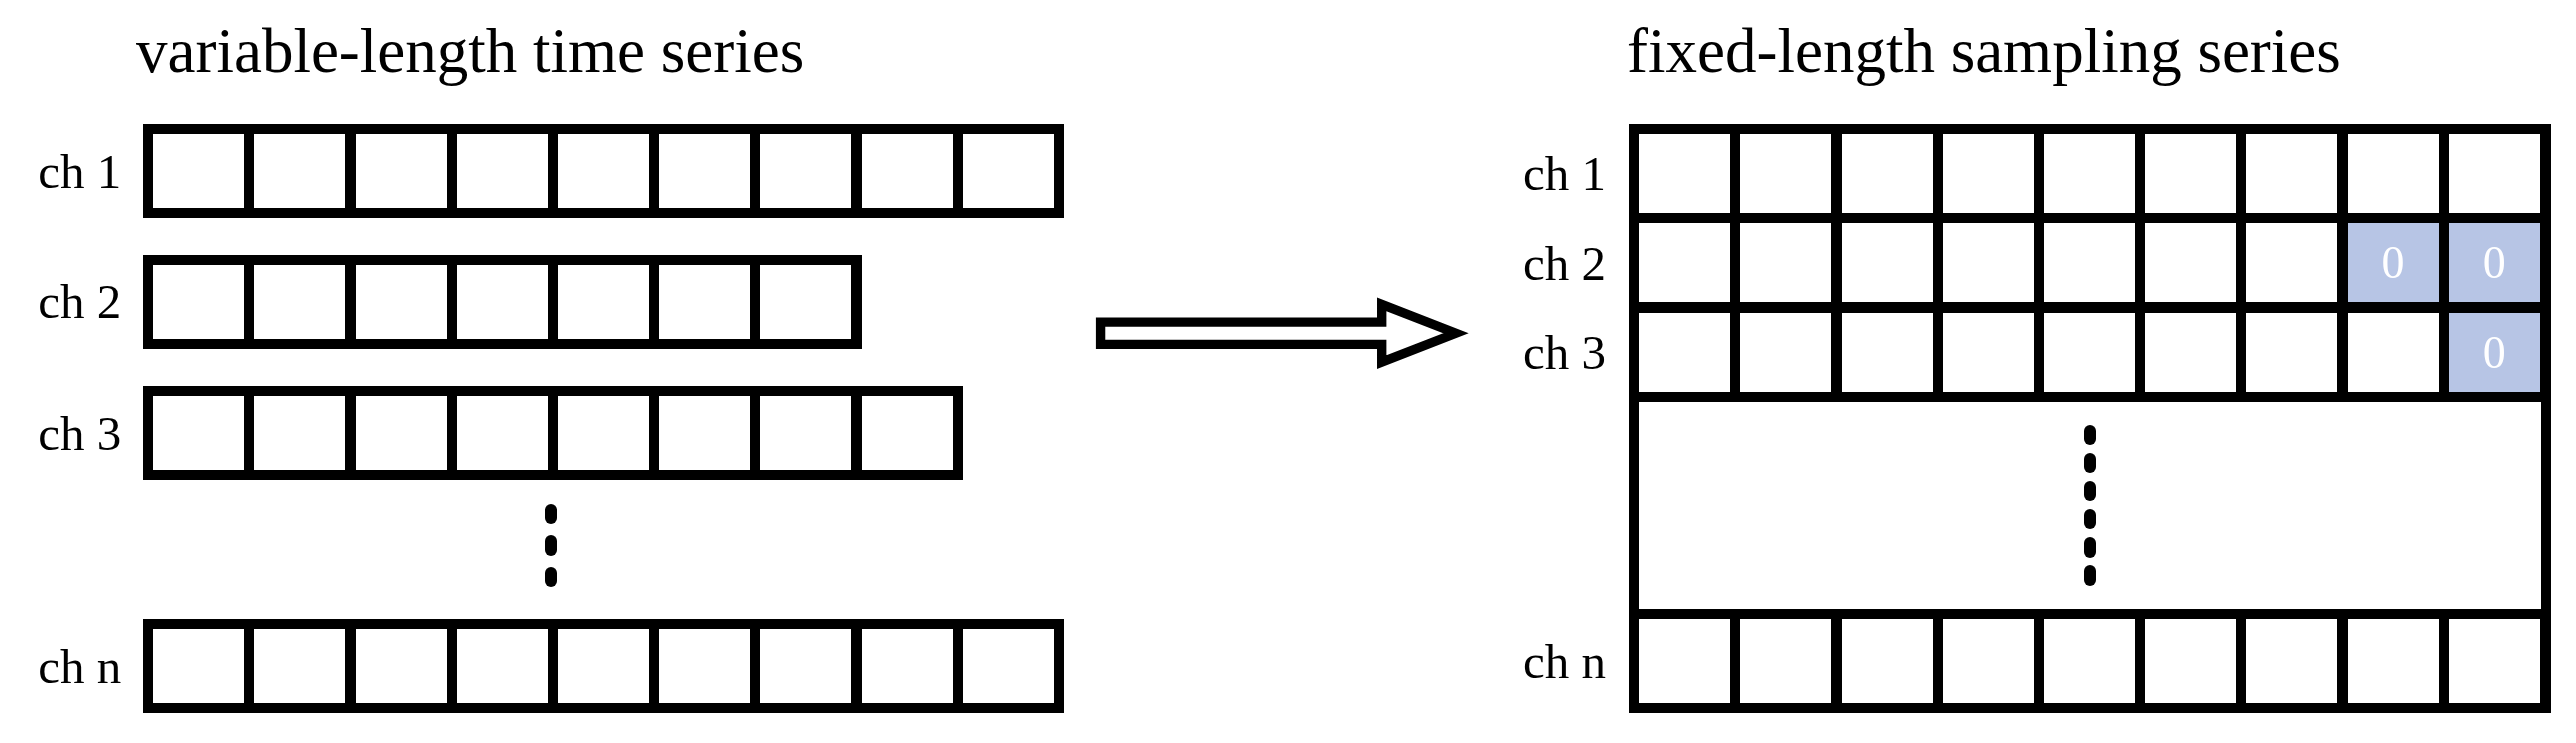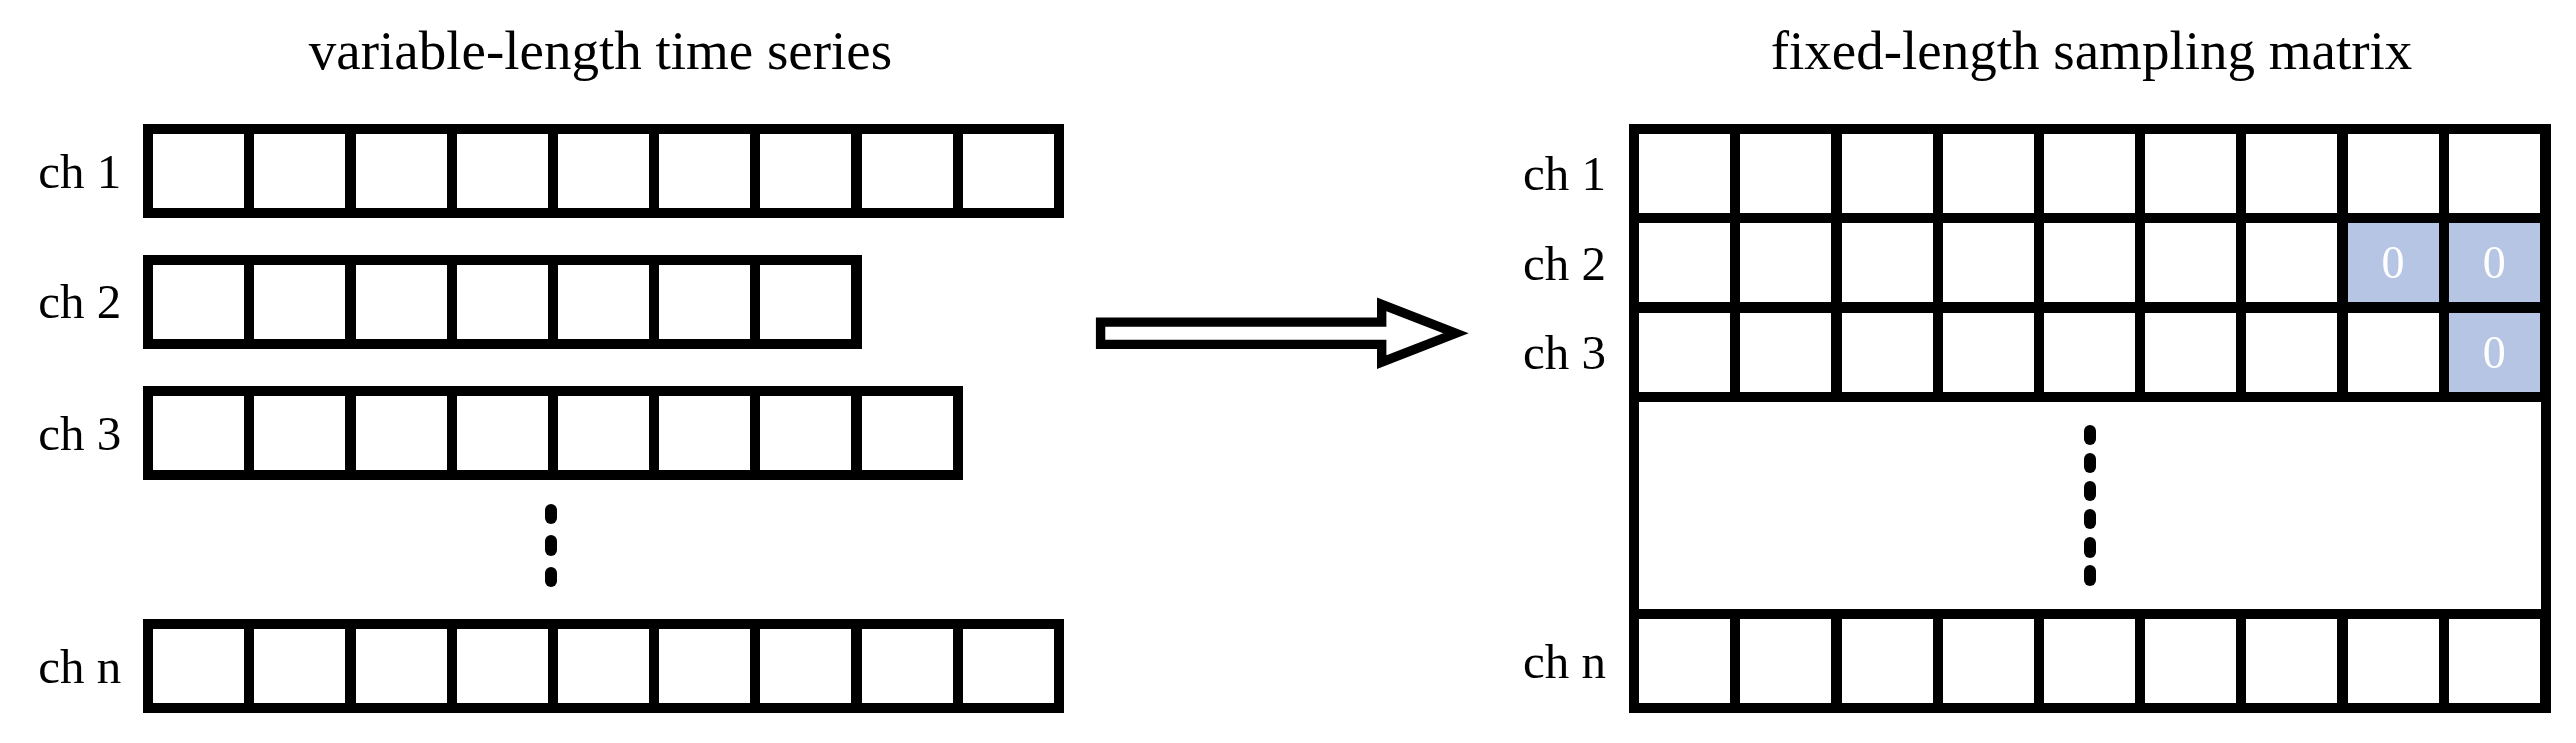--- a/index.html
+++ b/index.html
@@ -9,22 +9,21 @@
     background:#ffffff;
     font-family:"Liberation Serif", serif;
     color:#000;
     overflow:hidden;
   }
   .title{
     position:absolute;
     top:15.3px;
     height:72px;
     line-height:72px;
-    font-size:55px;
-    text-align:center;
+    font-size:63px;
     white-space:nowrap;
   }
   #left-title{left:136px;width:929px;}
   #right-title{left:1627px;width:929px;}
 
   .ch-label{
     position:absolute;
     width:128px;
     height:61px;
     line-height:61px;
@@ -95,21 +94,21 @@
 
   #arrow-svg{position:absolute;left:0;top:0;}
 </style>
 </head>
 <body>
 
 <div id="canvas">
 
   <div class="title" id="left-title">variable-length time series</div>
 
-  <div class="title" id="right-title">fixed-length sampling matrix</div>
+  <div class="title" id="right-title">fixed-length sampling series</div>
 
   <div id="left-rows">
       <div class="row-box" style="left: 143px; top: 124px;">
         <div class="cell"></div>
         <div class="cell"></div>
         <div class="cell"></div>
         <div class="cell"></div>
         <div class="cell"></div>
         <div class="cell"></div>
         <div class="cell"></div>

